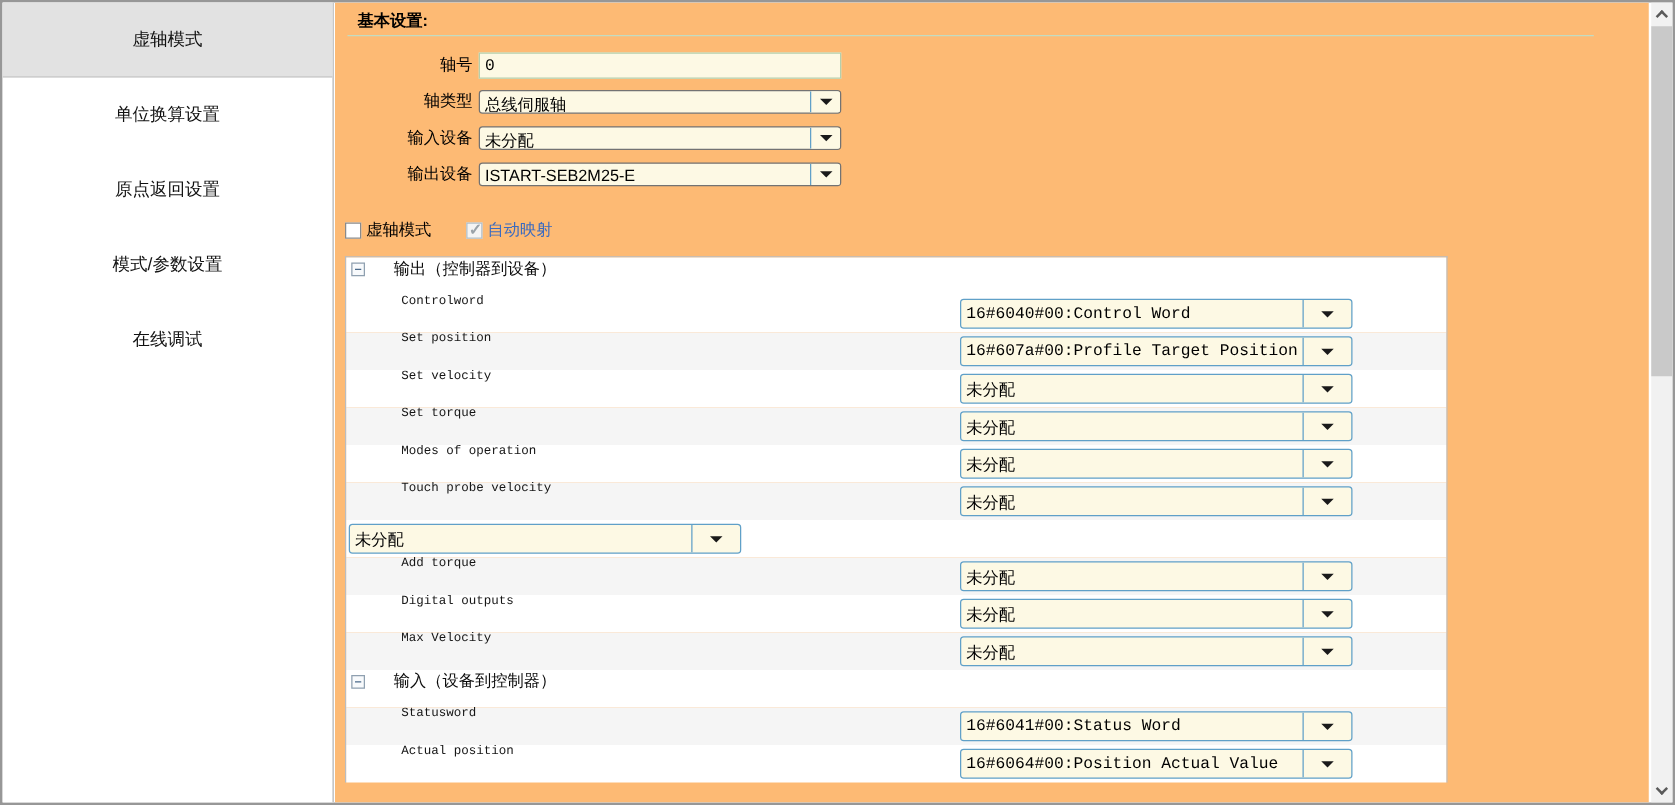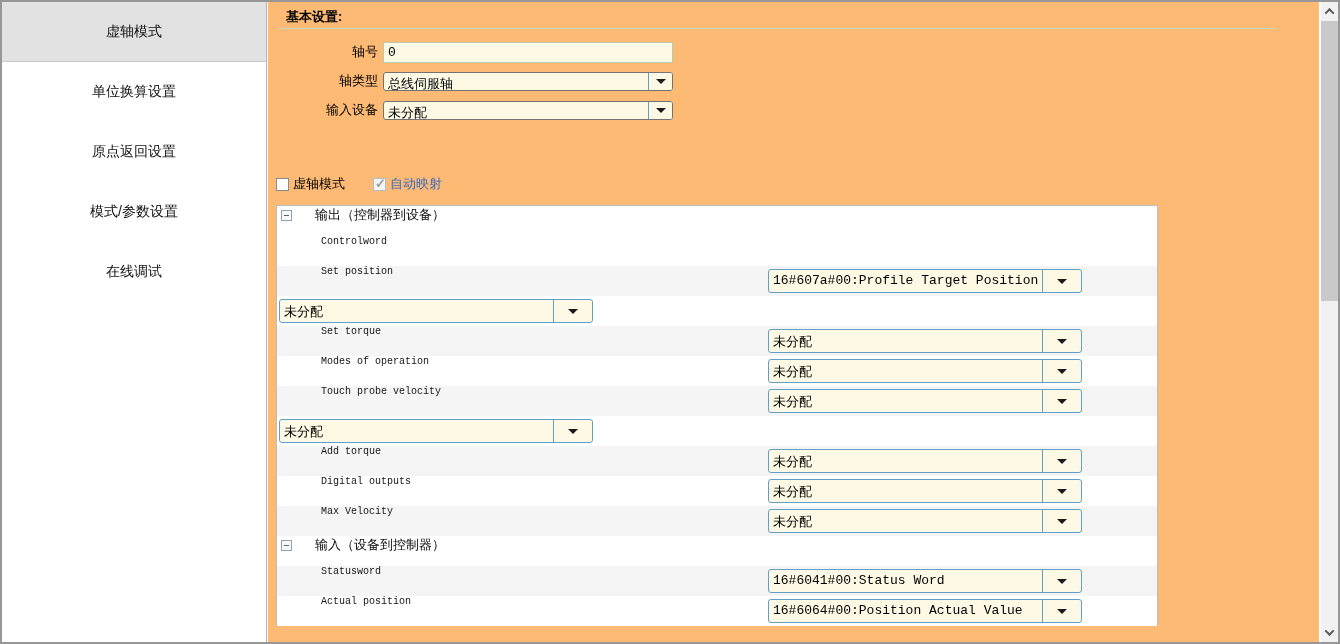--- a/index.html
+++ b/index.html
@@ -106,20 +106,29 @@
       </div>
       <div class="frow">
         <div class="flabel">输入设备</div>
         <div class="combo">
           <div class="cval">未分配</div>
           <div class="cbtn">
               <div class="tri"></div>
             </div>
         </div>
       </div>
+      <div class="frow">
+        <div class="flabel">输出设备</div>
+        <div class="combo">
+          <div class="cval">ISTART-SEB2M25-E</div>
+          <div class="cbtn">
+              <div class="tri"></div>
+            </div>
+        </div>
+      </div>
     </div>
 
     <div class="checks">
       <div class="chk">
         <div class="box"></div>
         <div class="chk-label">虚轴模式</div>
       </div>
       <div class="chk">
         <div class="box disabled">
             <span class="mark">✓</span>
@@ -134,35 +143,46 @@
             <div class="name-cell">
               <div class="gicon"></div>
               <div class="gname">输出（控制器到设备）</div>
             </div>
             <div class="val-cell"></div>
           </div>
           <div class="trow">
             <div class="name-cell">
               <div class="iname">Controlword</div>
             </div>
+            <div class="val-cell">
+              <div class="tcombo">
+                <div class="cval">16#6040#00:Control Word</div>
+                <div class="cbtn">
+                  <div class="tri"></div>
+                </div>
+              </div>
+            </div>
           </div>
           <div class="trow alt">
             <div class="name-cell">
               <div class="iname">Set position</div>
             </div>
             <div class="val-cell">
               <div class="tcombo">
                 <div class="cval">16#607a#00:Profile Target Position</div>
                 <div class="cbtn">
                   <div class="tri"></div>
                 </div>
               </div>
             </div>
           </div>
           <div class="trow">
+            <div class="name-cell">
+              <div class="iname">Set velocity</div>
+            </div>
             <div class="val-cell">
               <div class="tcombo">
                 <div class="cval">未分配</div>
                 <div class="cbtn">
                   <div class="tri"></div>
                 </div>
               </div>
             </div>
           </div>
           <div class="trow alt">

